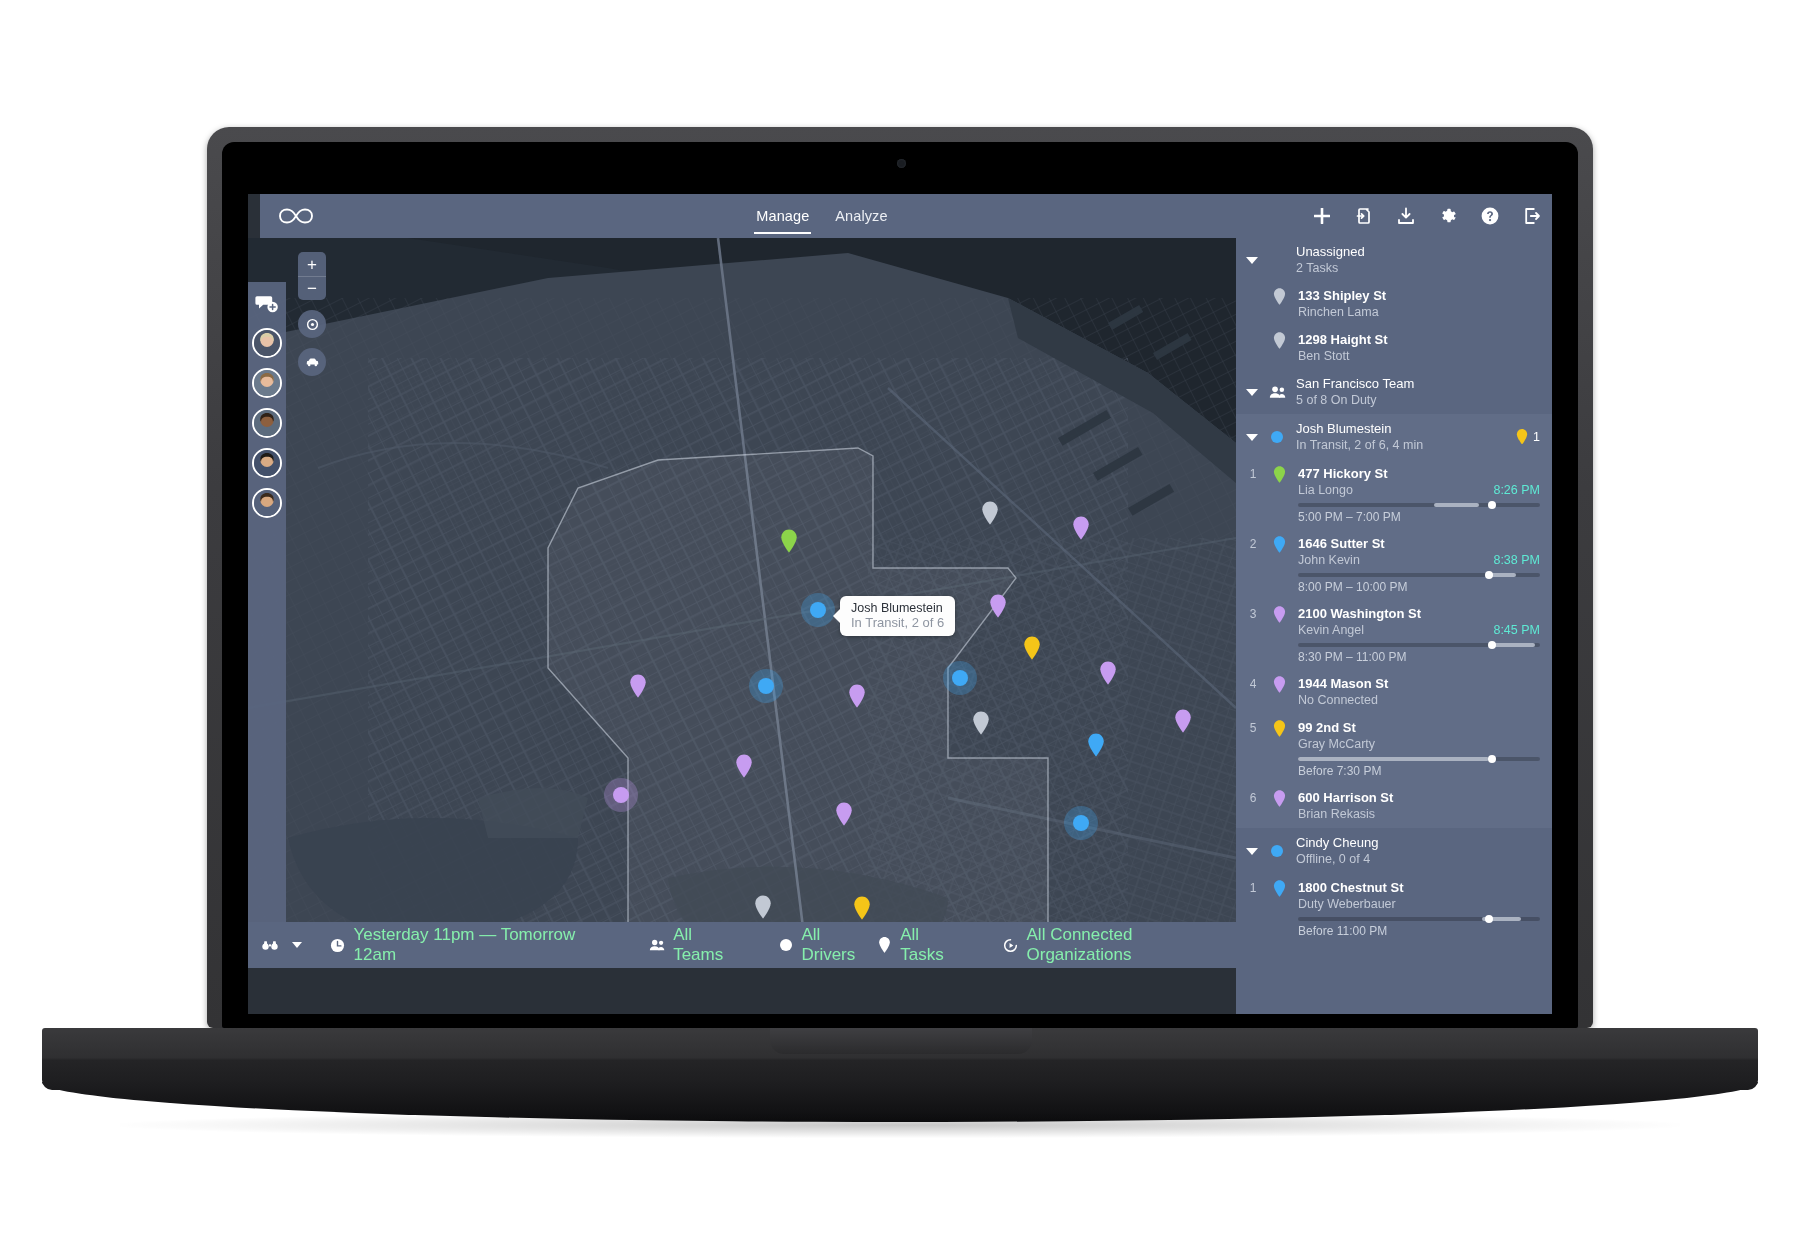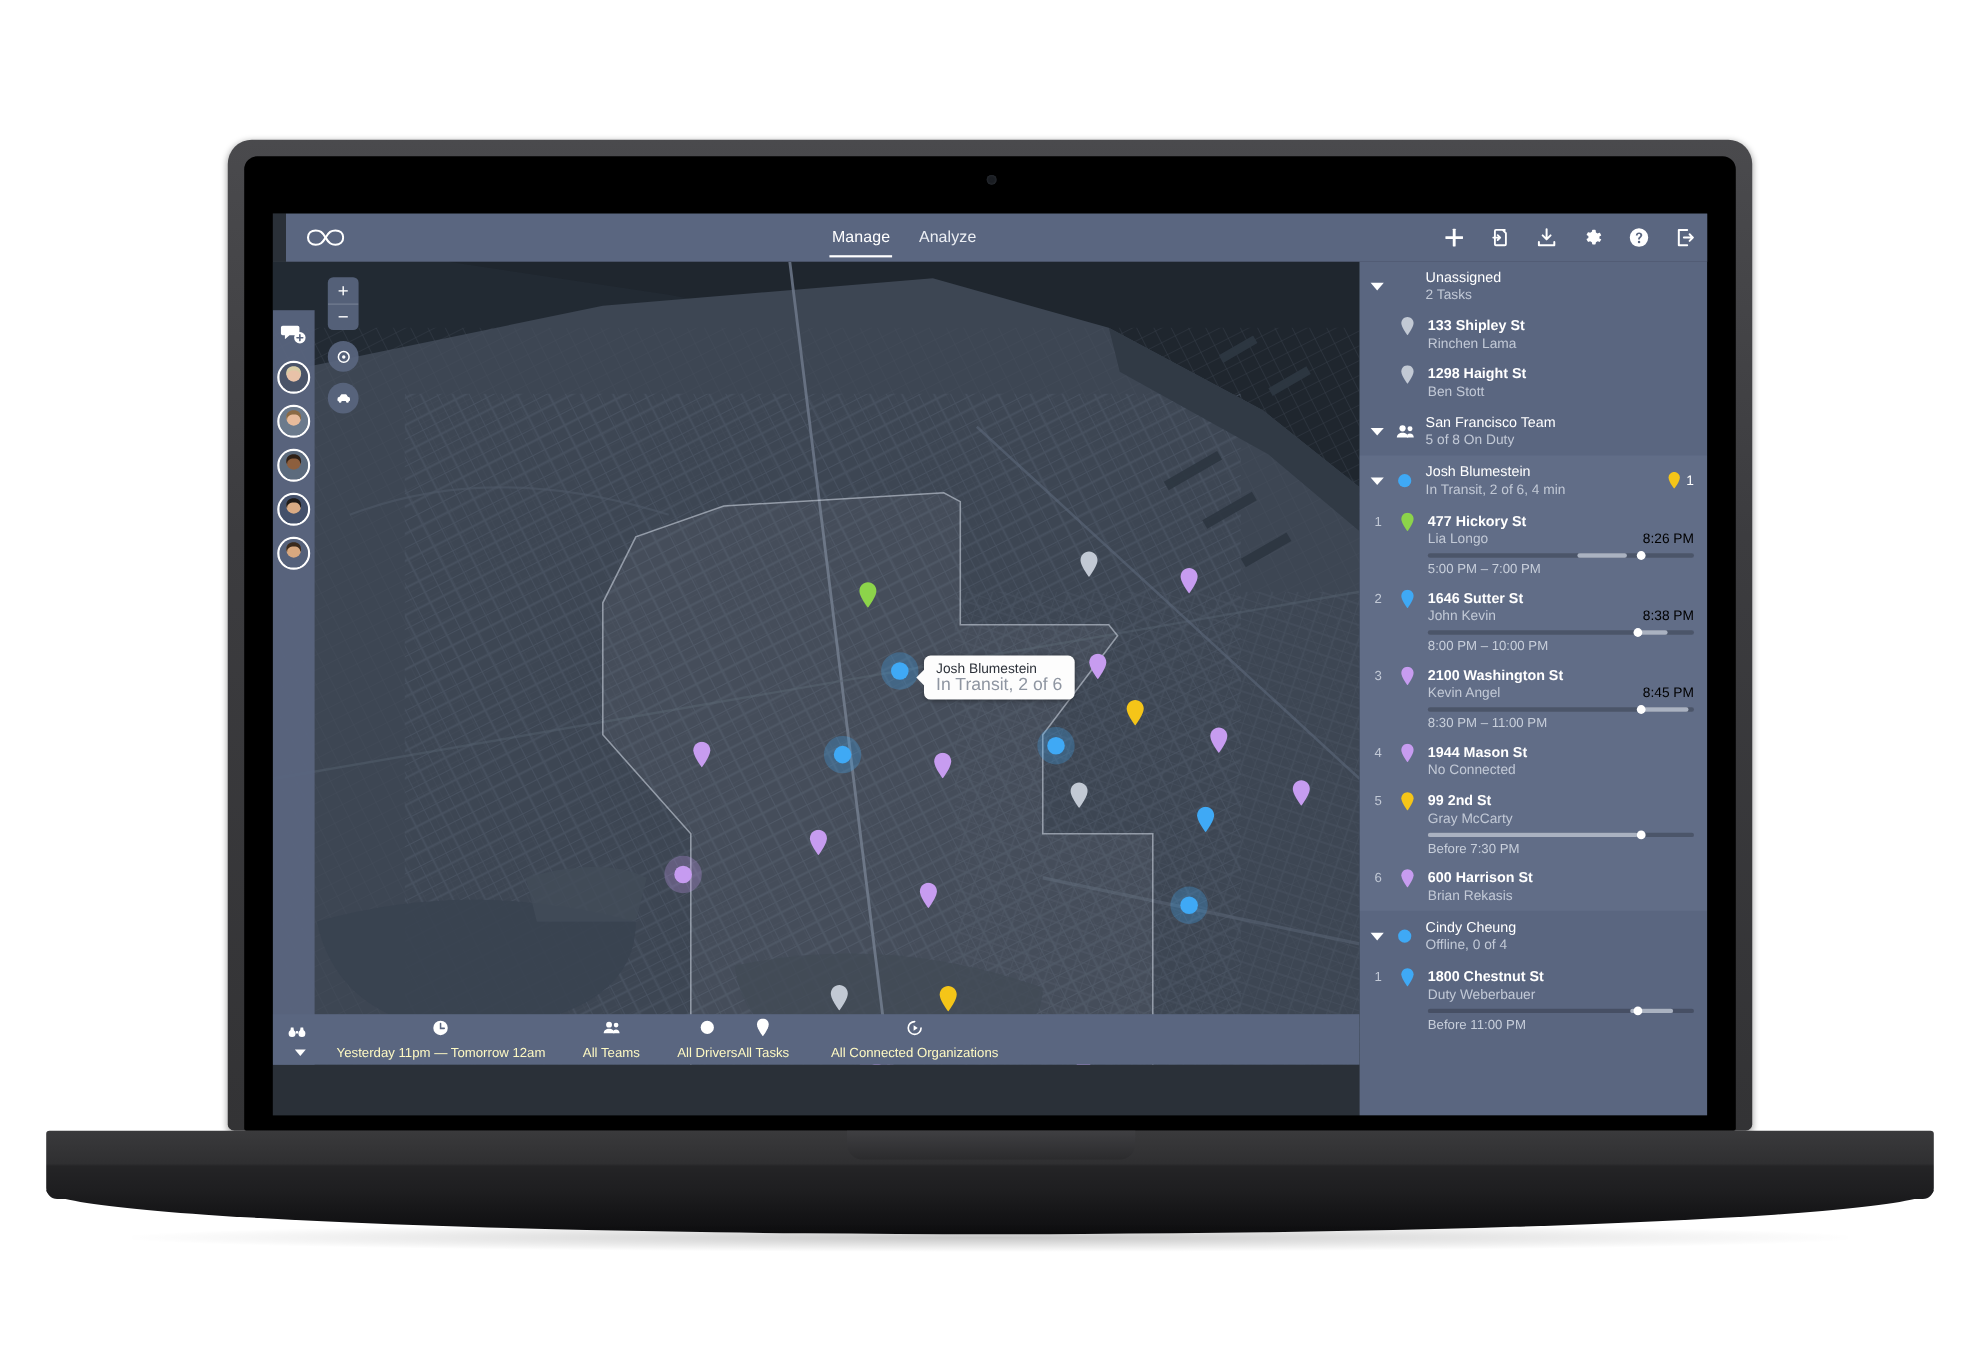--- a/index.html
+++ b/index.html
@@ -145,29 +145,29 @@
     border-radius: 6px; padding: 5px 11px 6px 11px;
     box-shadow: 0 1px 4px rgba(0,0,0,.35);
     white-space: nowrap; z-index: 8;
   }
   .tooltip::before {
     content:""; position:absolute; left:-7px; top: 50%; transform: translateY(-50%);
     border-top: 8px solid transparent; border-bottom: 8px solid transparent;
     border-right: 8px solid #fdfdfd;
   }
   .tt-title { font-size: 12.5px; color:#2d323a; line-height: 14px; }
-  .tt-sub { font-size: 16px; color:#8e95a1; line-height: 14px; margin-top:1px; }
+  .tt-sub { font-size: 13px; color:#8e95a1; line-height: 14px; margin-top:1px; }
 
   
   .bottombar {
     position:absolute; left:0; bottom:0; width: 988px; height: 46px;
     background:#5a6680; display:flex; align-items:center;
     padding-left: 14px; gap: 0; z-index: 7;
   }
-  .bb-item { display:flex; align-items:center; gap: 8px; color:#fef9c3; font-size: 12px; cursor:pointer;flex-direction:column; }
+  .bb-item { display:flex; align-items:center; gap: 8px; color:#86efac; font-size: 17px; cursor:pointer; }
   .bb-icon { width:16px; height:16px; display:flex; align-items:center; justify-content:center; color:#fff; }
   .bb-caret { width:0;height:0;border-left:5px solid transparent;border-right:5px solid transparent;border-top:6px solid #fff; margin-left:6px;}
 
   
   .panel {
     position:absolute; right:0; top:44px; width: 316px; height: 776px;
     background:#5a6680; overflow:hidden;
   }
   .search-row {
     height: 36px; display:flex; align-items:center; gap: 10px;
@@ -195,21 +195,21 @@
   .task-row { display:flex; align-items:flex-start; padding: 5px 12px 5px 10px; gap: 8px; cursor:pointer; }
   .task-idx { width: 14px; text-align:center; font-size:12px; color:#c2c9d6; line-height:18px; flex:0 0 auto; }
   .task-pin { width: 22px; display:flex; justify-content:center; padding-top:1px; flex:0 0 auto; }
   .task-pin .pin-sm { width: 13px; height: 17px; }
   .task-pin svg { display:block; width:100%; height:100%; }
   .task-body { flex:1; min-width:0; }
   .task-line1 { display:flex; justify-content:space-between; align-items:center;font-weight:bold; }
   .task-addr { font-size: 13px; color:#ffffff; line-height: 17px; }
   .task-line2 { display:flex; justify-content:space-between; align-items:baseline; }
   .task-recip { font-size: 12.5px; color:#c2c9d6; line-height: 17px; }
-  .task-eta { font-size: 12.5px; color:#000000; line-height: 17px; }
+  .task-eta { font-size: 12.5px; color:#5eead4; line-height: 17px; }
 
   .driver-row { display:flex; align-items:center; padding: 7px 12px 7px 10px; gap: 8px; cursor:pointer; }
   .driver-dot { width: 12px; height:12px; border-radius:50%; flex:0 0 auto; }
   .driver-dot-wrap { width:22px; display:flex; justify-content:center; flex:0 0 auto;}
   .driver-body { flex:1; min-width:0; }
   .driver-name { font-size: 13px; color:#ffffff; line-height: 16px; }
   .driver-status { font-size: 12.5px; color:#c2c9d6; line-height: 16px; }
   .driver-badge { display:flex; align-items:center; gap: 5px; color:#fff; font-size:12.5px; }
   .driver-badge .pin-sm { width: 12px; height: 16px; display:block; }
 

